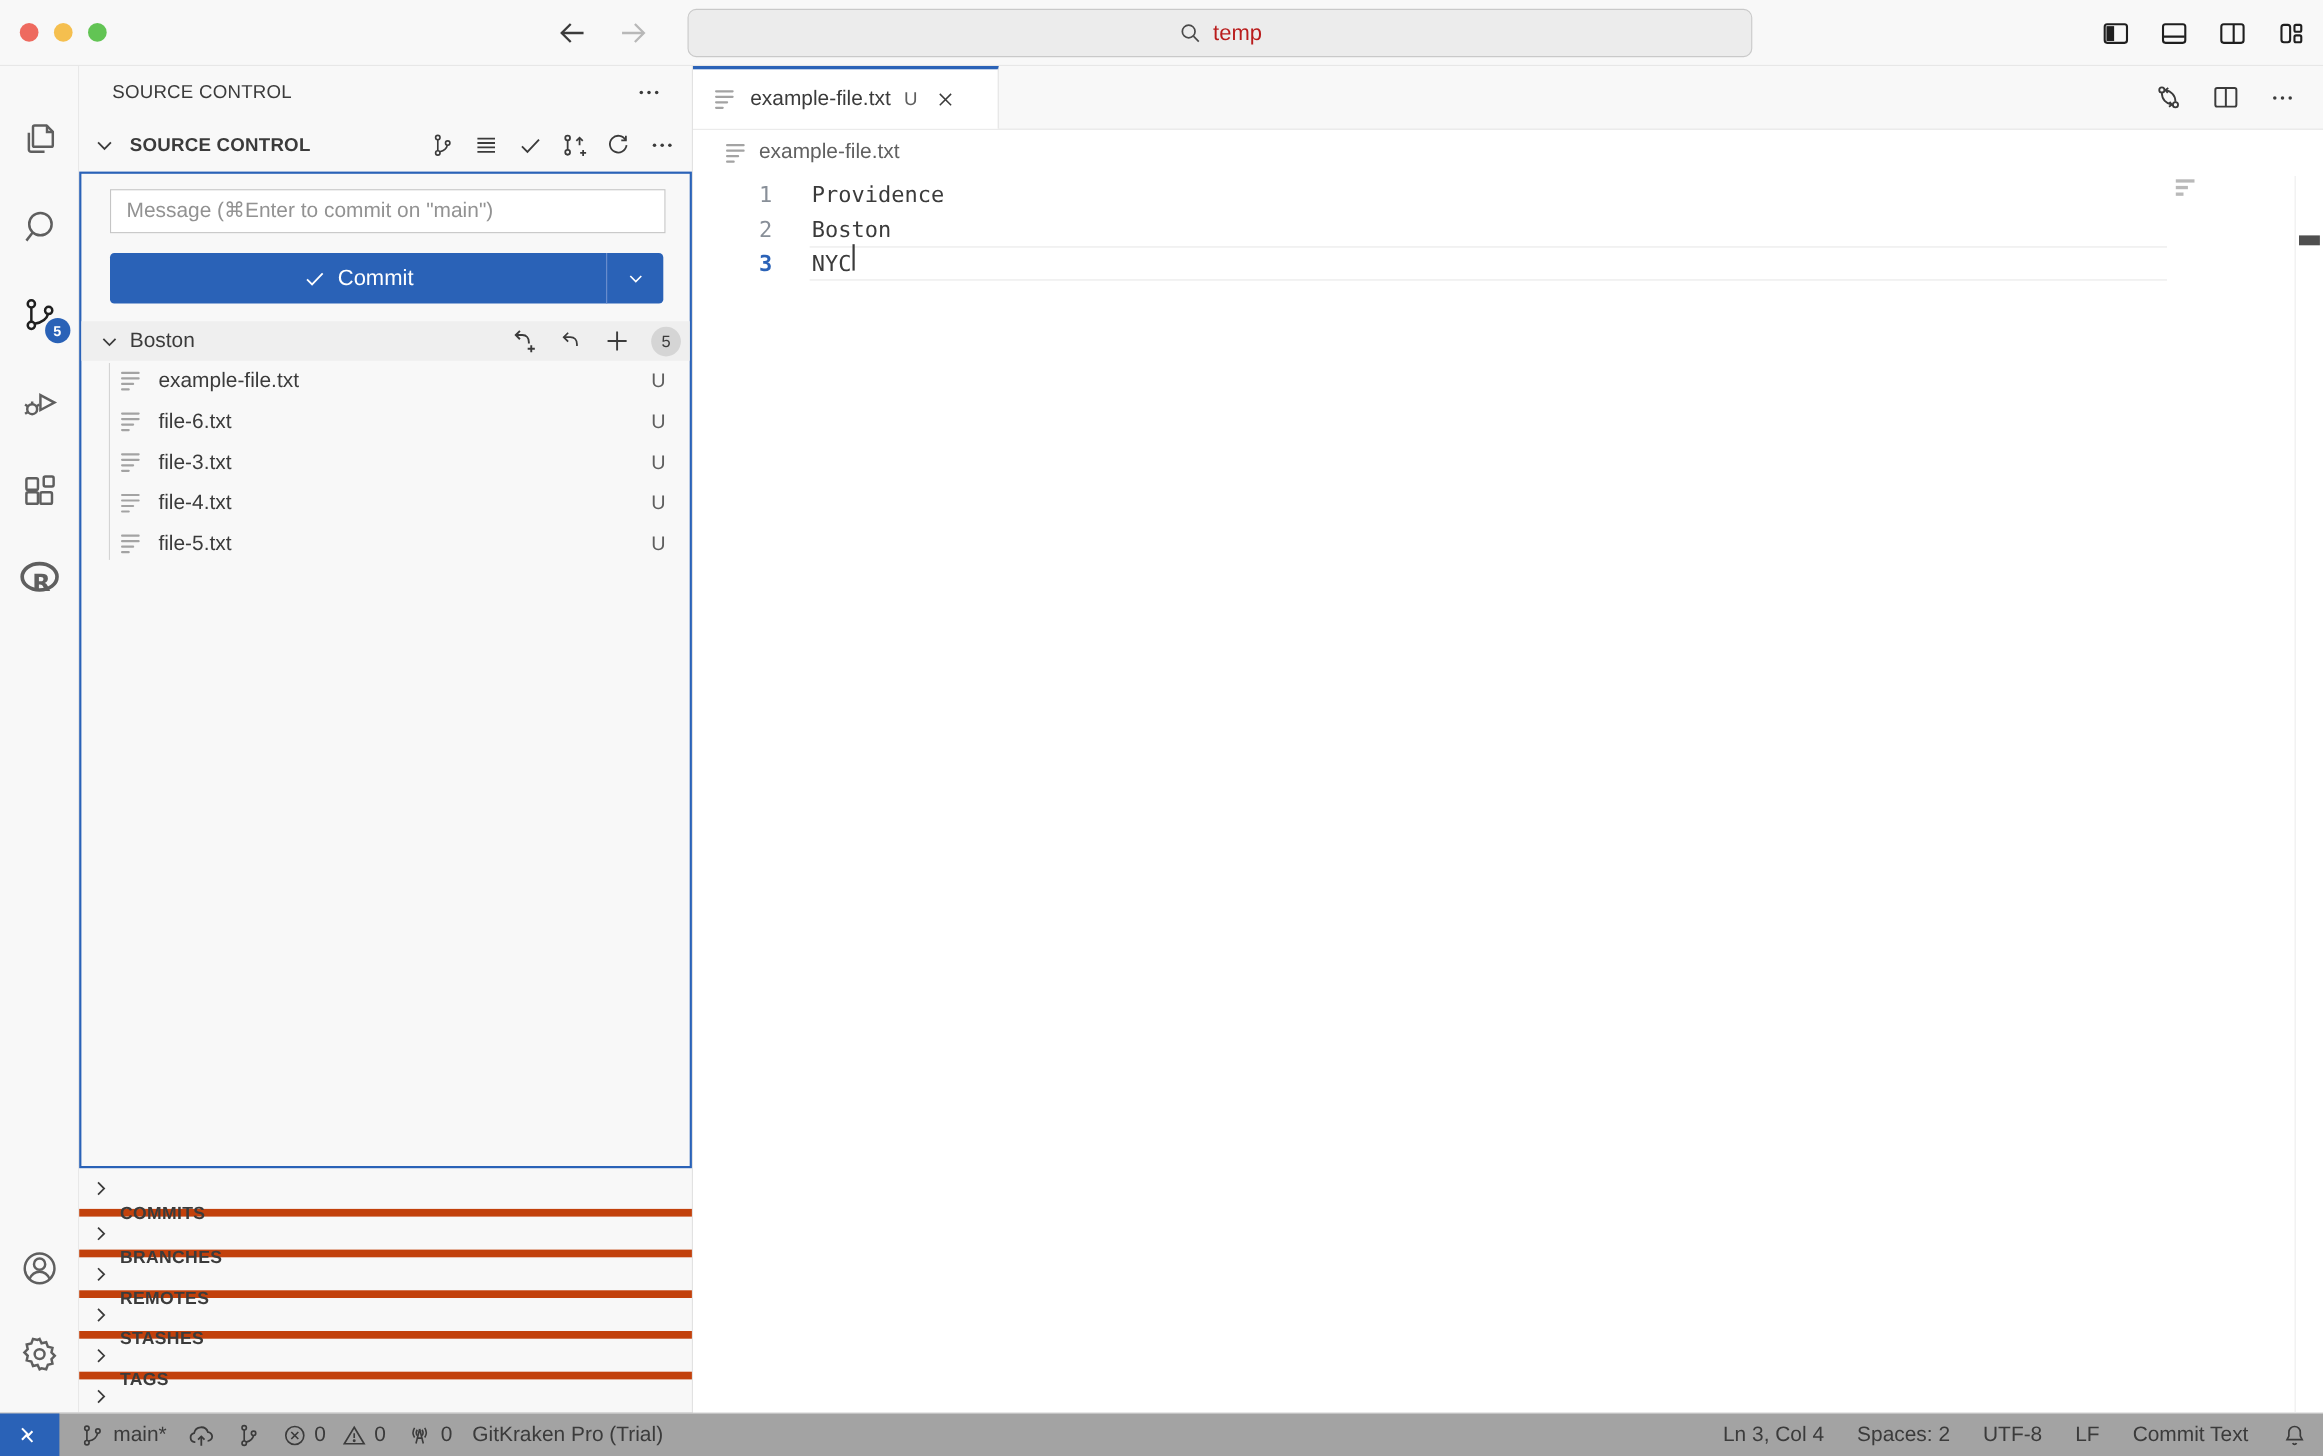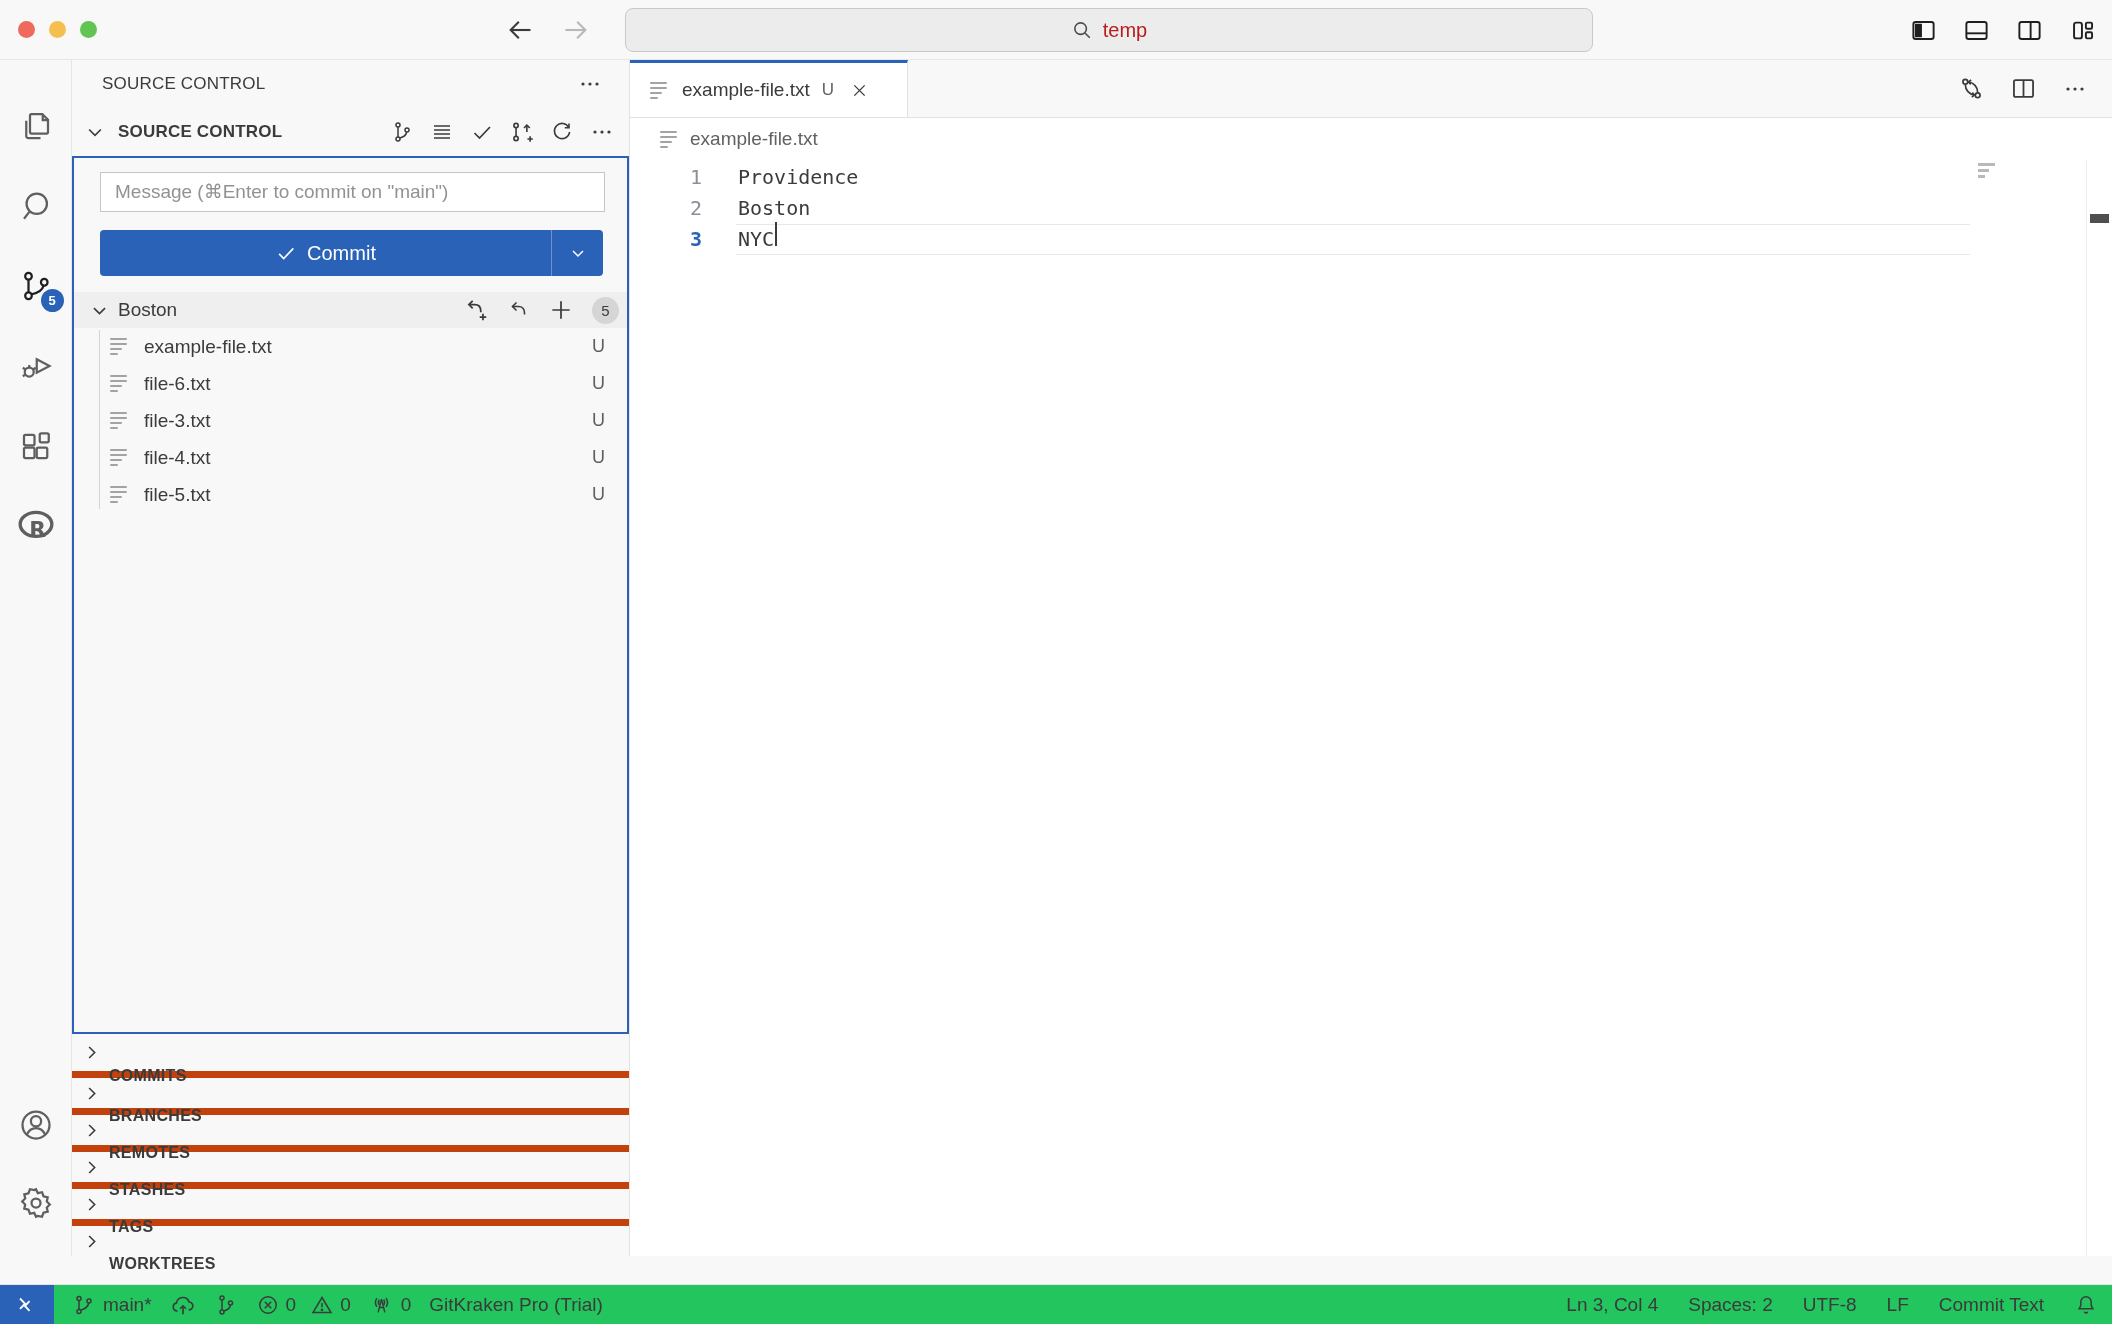--- a/index.html
+++ b/index.html
@@ -83,21 +83,21 @@
   .cursor { display:inline-block; width:2px; height:24px; background:#3b3b3b; vertical-align:middle; margin-left:1px; position:relative; top:-2px; }
   .minimap { position:absolute; top:0; right:26px; width:114px; bottom:0; }
   .minimap i { position:absolute; left:6px; height:3px; background:#b9b9b9; display:block; }
   .minimap i:nth-child(1){ top:3px; width:17px; }
   .minimap i:nth-child(2){ top:9px; width:11px; }
   .minimap i:nth-child(3){ top:15px; width:7px; }
   .scrollbar-col { position:absolute; top:0; right:0; width:26px; bottom:0; border-left:1px solid #ededed; }
   .sb-marker { position:absolute; top:54px; left:3px; right:3px; height:9px; background:#4f4f4f; }
 
   
-  .statusbar { height:40px; flex:none; background:#22c55e; border-top:1px solid #e3e3e3; display:flex; align-items:center; font-size:19px; color:#3b3b3b;margin-top:28px; }
+  .statusbar { height:40px; flex:none; background:#a3a3a3; border-top:1px solid #e3e3e3; display:flex; align-items:center; font-size:19px; color:#3b3b3b; }
   .remote-block { width:54px; align-self:stretch; background:var(--accent); color:#fff; display:flex; align-items:center; justify-content:center; cursor:pointer; }
   .sb-item { display:flex; align-items:center; gap:7px; margin-left:18px; cursor:pointer; }
   .sb-item.group { gap:6px; }
   .sb-right { margin-left:auto; display:flex; align-items:center; gap:0; padding-right:14px; }
   .sb-right .sb-item { margin-left:30px; }
 </style>
 </head>
 <body>
 
 <div class="window">

